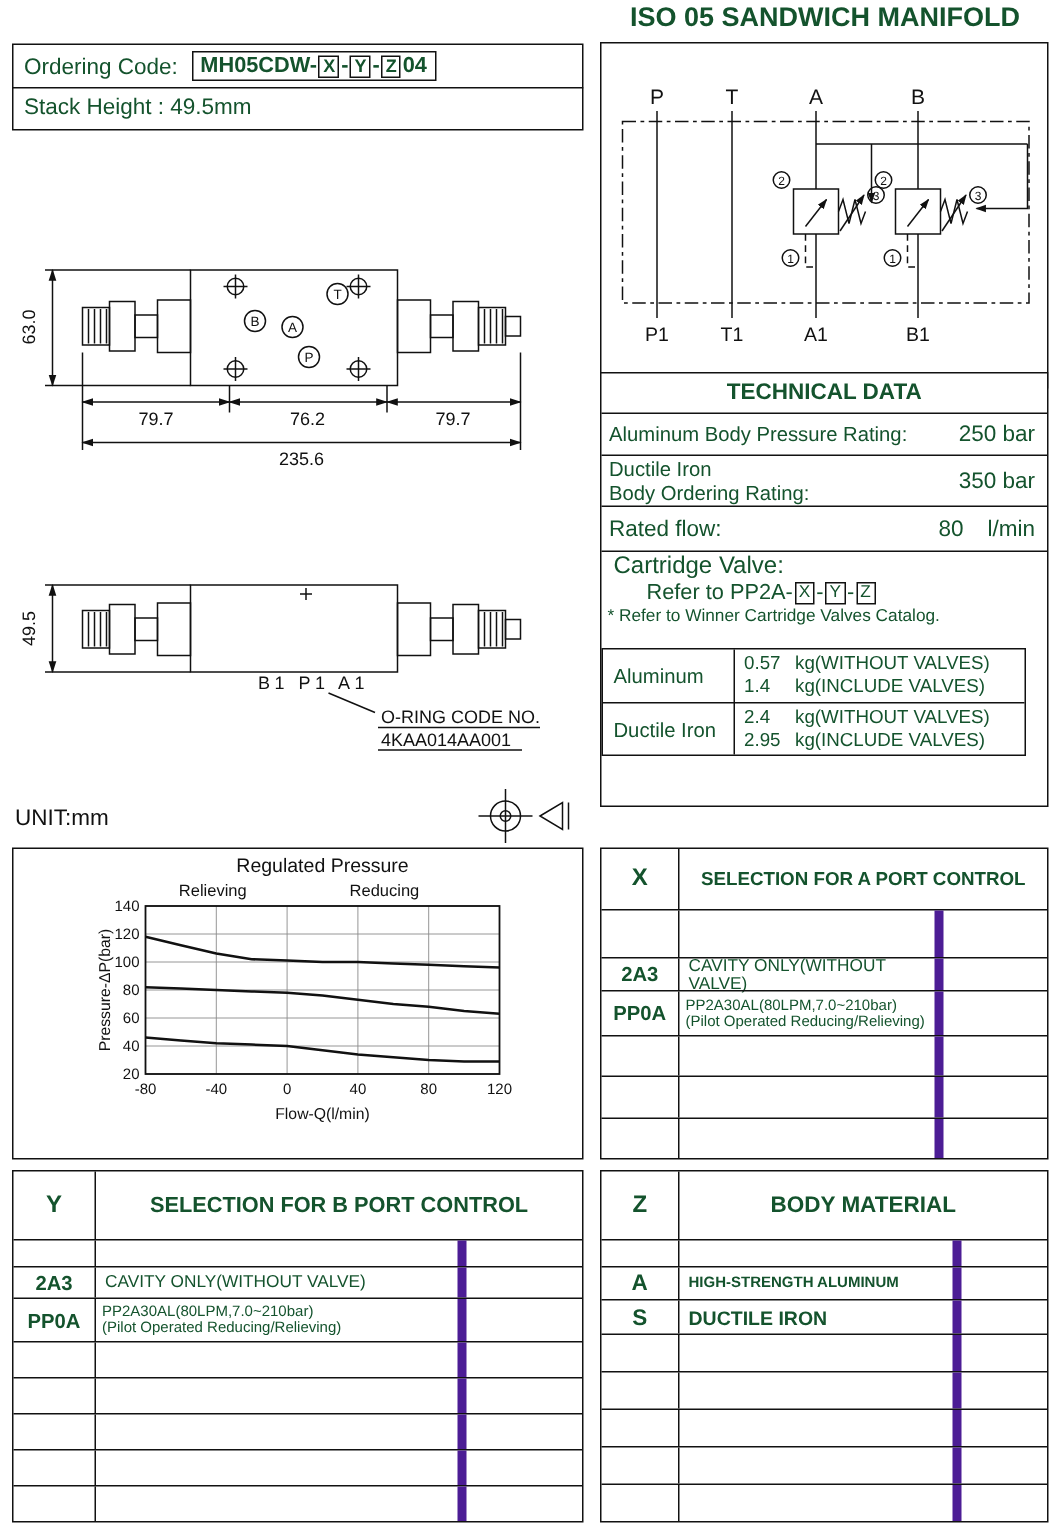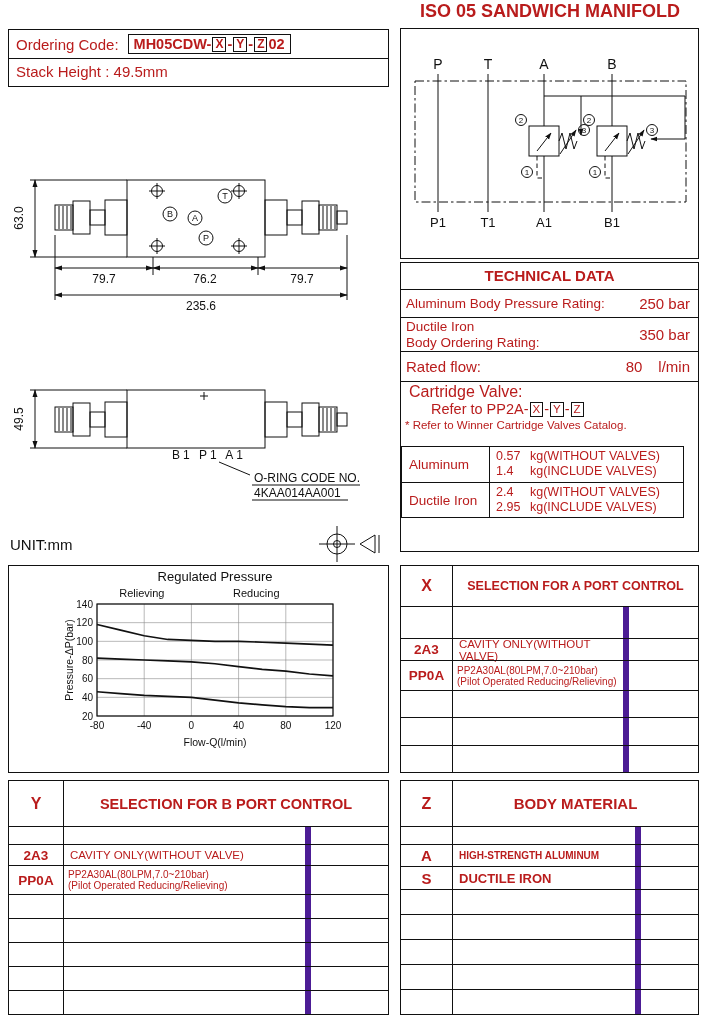--- a/index.html
+++ b/index.html
@@ -1,17 +1,17 @@
 <!DOCTYPE html>
 <html><head>
 <meta charset="utf-8">
 <style>
   * { margin:0; padding:0; box-sizing:border-box; }
   html,body { background:#fff; }
-  .page { position:relative; width:707px; height:1022px; background:#fff; font-family:"Liberation Sans", sans-serif; color:#b91c1c; overflow:hidden; }
+  .page { position:relative; width:707px; height:1022px; background:#fff; font-family:"Liberation Sans", sans-serif; color:#14532d; overflow:hidden; }
   .abs { position:absolute; }
   .bx { border:1.5px solid #111; background:#fff; }
 
   .title { left:400px; top:1px; width:300px; text-align:center; font-size:18px; font-weight:bold; }
 
   .obox { left:8px; top:29px; width:381px; height:30px; display:flex; align-items:center; padding-left:7px; font-size:15px; }
   .codeframe { margin-left:9px; border:1.5px solid #111; padding:1px 5px; font-weight:bold; font-size:14.5px; display:inline-flex; align-items:center; line-height:16px; }
   .lb { border:1px solid #111; padding:0 2px; margin:0 1px; font-size:12px; line-height:13px; display:inline-block; }
   .sbox { left:8px; top:58px; width:381px; height:29px; line-height:26px; padding-left:7px; font-size:15px; }
 
@@ -24,21 +24,21 @@
   .dash { stroke-dasharray:4.5 3; }
   text { fill:#111; font-family:"Liberation Sans", sans-serif; }
   .dim-t { font-size:12px; text-anchor:middle; }
   .pt-t { font-size:9px; text-anchor:middle; }
   .lbl-t { font-size:12px; }
   .unit-t { font-size:15px; }
   .port-t { font-size:14px; text-anchor:middle; }
   .port-b { font-size:13px; text-anchor:middle; }
   .num-t { font-size:8px; text-anchor:middle; }
 
-  .tech { left:400px; top:262px; width:299px; height:290px; display:flex; flex-direction:column; }
+  .tech { left:400px; top:248px; width:299px; height:290px; display:flex; flex-direction:column; }
   .t-head { height:27px; border-bottom:1px solid #111; font-weight:bold; font-size:15px; text-align:center; line-height:26px; }
   .t-row { display:flex; align-items:center; border-bottom:1px solid #111; padding:0 8px 0 5px; }
   .t-row .lab { flex:1; font-size:13.5px; line-height:15.5px; }
   .t-row .val { font-size:15px; }
   .r1 { height:28px; } .r2 { height:34px; } .r3 { height:30px; }
   .r3 .unit { margin-left:16px; font-size:15px; }
   .cart { height:64px; padding-top:1px; border-bottom:none; }
   .cart .c1 { font-size:16px; padding-left:8px; }
   .cart .c2 { font-size:14.5px; padding-left:30px; display:flex; align-items:center; }
   .cart .c2 .lb { font-size:11.5px; }
@@ -99,21 +99,21 @@
 
   <div class="abs bx obox">
     <span>Ordering Code:</span>
     <span class="codeframe">
         <span>MH05CDW-</span>
         <span class="lb">X</span>
         <span>-</span>
         <span class="lb">Y</span>
         <span>-</span>
         <span class="lb">Z</span>
-        <span>02</span>
+        <span>04</span>
       </span>
   </div>
 
   <div class="abs bx sbox">Stack Height : 49.5mm</div>
 
   <div class="abs bx schembox">
     <svg width="296" height="228" viewBox="0 0 296 228">
       <defs>
         <marker id="sa" viewBox="0 0 10 10" refX="9" refY="5" markerWidth="7" markerHeight="7" orient="auto-start-reverse">
           <path d="M0,1.5 L10,5 L0,8.5 z" fill="#111" stroke="none"></path>

